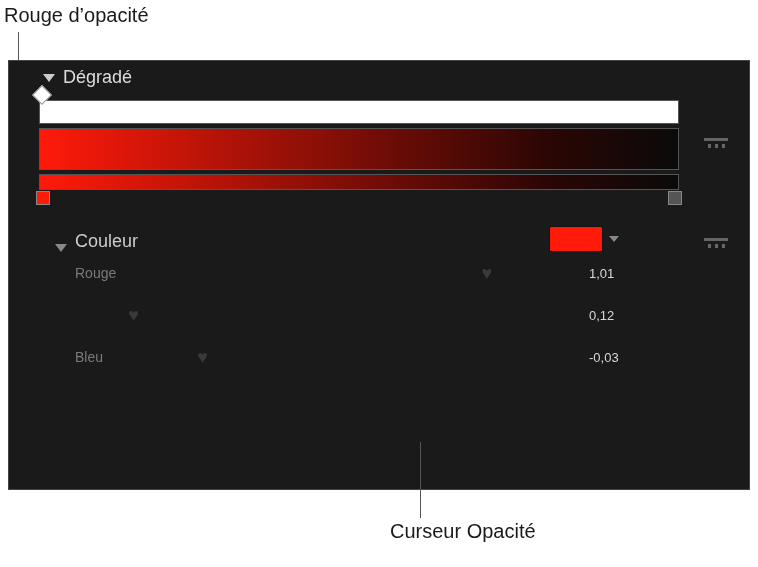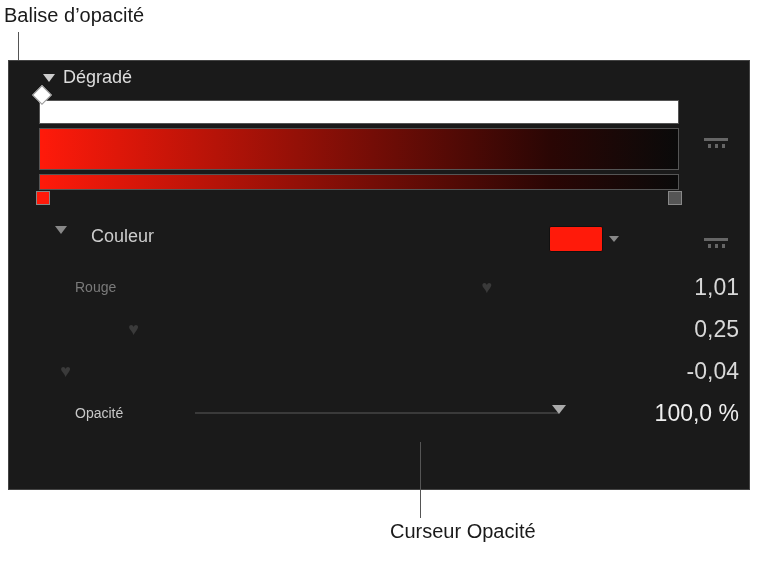--- a/index.html
+++ b/index.html
@@ -115,21 +115,21 @@
   }
   .side-icon .bar{height:3px;width:24px;background:#666;}
   .side-icon .dotrow{display:flex;gap:4px;}
   .side-icon .dot{width:3px;height:4px;background:#666;}
   .side-icon-top{ right:8px; top:70px;}
   .side-icon-bot{ right:8px; top:170px;}
   .params{
     margin: 36px 0 0 36px;
   }
   .param-header{
-    display:flex;align-items:flex-start;gap:24px;margin-bottom:14px;
+    display:flex;align-items:flex-end;gap:8px;
   }
   .param-header .disclosure{border-top-color:#888;}
   .param-header-label{ color:#ccc; font-size:18px;}
   .color-swatch-wrap{
     display:flex;align-items:center;gap:6px;margin-left:auto;margin-right:120px;
   }
   .color-swatch{
     width:54px;height:26px;background:#ff1a0a;border:1px solid #111;border-radius:2px;
   }
   .swatch-chevron{
@@ -151,34 +151,34 @@
   .heart.b{left:2%;}
   .opacity-slider-track{
     position:absolute;left:0;right:20px;top:9px;height:2px;background:#3a3a3a;
   }
   .opacity-slider-thumb{
     position:absolute;right:20px;top:2px;width:0;height:0;
     border-left:7px solid transparent;border-right:7px solid transparent;border-top:9px solid #aaa;
     transform:translateX(50%);
   }
   .param-value{
-    width:150px;text-align:right;color:#d8d8d8;font-size:23px;
+    width:150px;text-align:left;color:#d8d8d8;font-size:13px;
   }
   .callout-bottom{
     position:absolute;
     left:390px;top:520px;font-size:20px;color:#1a1a1a;text-align:right;
   }
   .callout-line-bottom{
     position:absolute;left:420px;top:442px;width:1px;height:76px;background:#555;
   }
 </style>
 </head>
 <body>
 
-<div class="callout-top">Balise d’opacité</div>
+<div class="callout-top">Rouge d’opacité</div>
 <div class="callout-line-top"></div>
 
 <div class="panel">
  <div class="panel-inner">
 
   <div class="section-header">
     <span class="disclosure"></span>
     <span class="section-title">Dégradé</span>
   </div>
 
@@ -226,37 +226,30 @@
       <div class="slider-zone">
             <span class="heart">♥</span>
           </div>
       <div class="param-value">1,01</div>
     </div>
 
     <div class="param-row">
       <div class="slider-zone">
             <span class="heart g">♥</span>
           </div>
-      <div class="param-value">0,25</div>
+      <div class="param-value">0,12</div>
     </div>
 
     <div class="param-row">
+      <div class="param-label">Bleu</div>
       <div class="slider-zone">
             <span class="heart b">♥</span>
           </div>
-      <div class="param-value">-0,04</div>
-    </div>
-
-    <div class="param-row">
-      <div class="param-label" style="color:#c8c8c8;">Opacité</div>
-      <div class="slider-zone">
-        <div class="opacity-slider-track"></div>
-        <div class="opacity-slider-thumb"></div>
-      </div>
-      <div class="param-value" style="color:#eee;">100,0 %</div>
-    </div>
+      <div class="param-value">-0,03</div>
+    </div>
+
 
   </div>
  </div>
 </div>
 
 <div class="callout-line-bottom"></div>
 <div class="callout-bottom">Curseur Opacité</div>
 
 </body></html>

